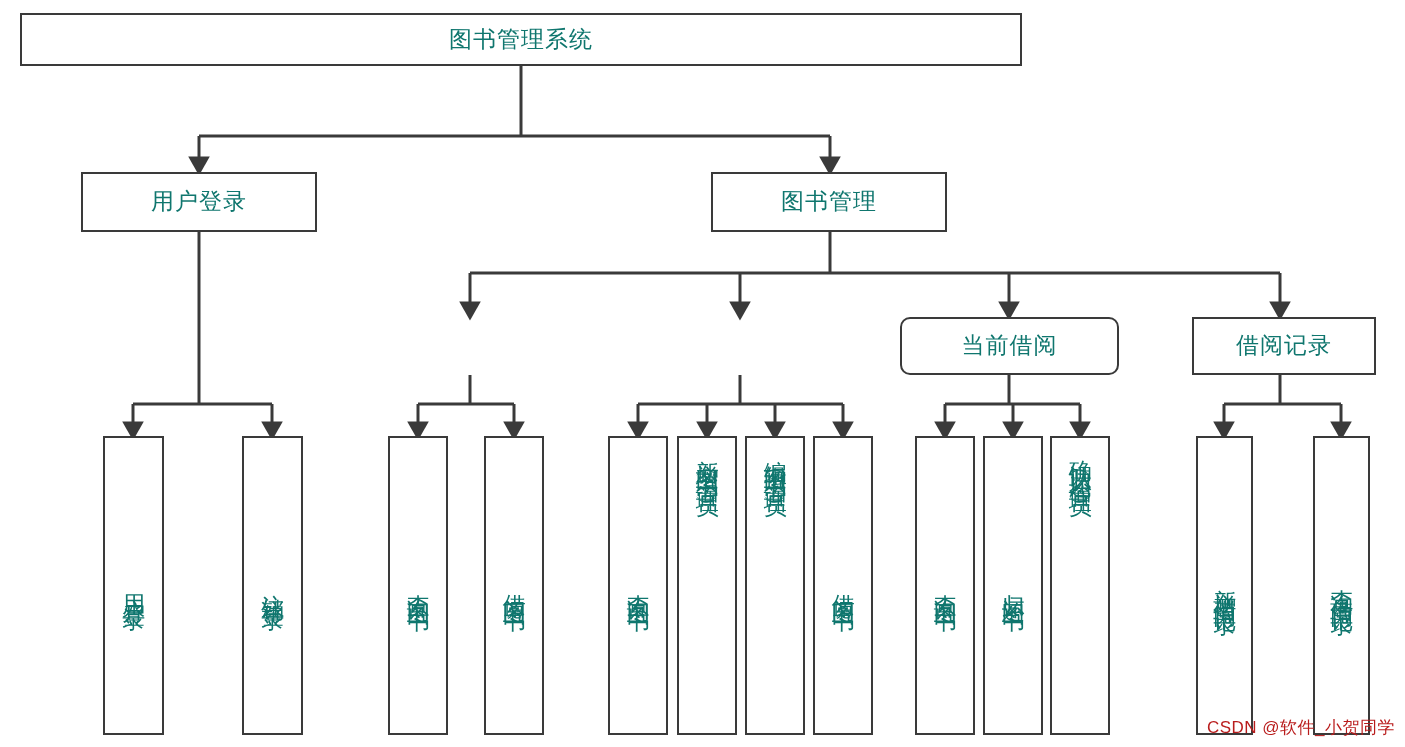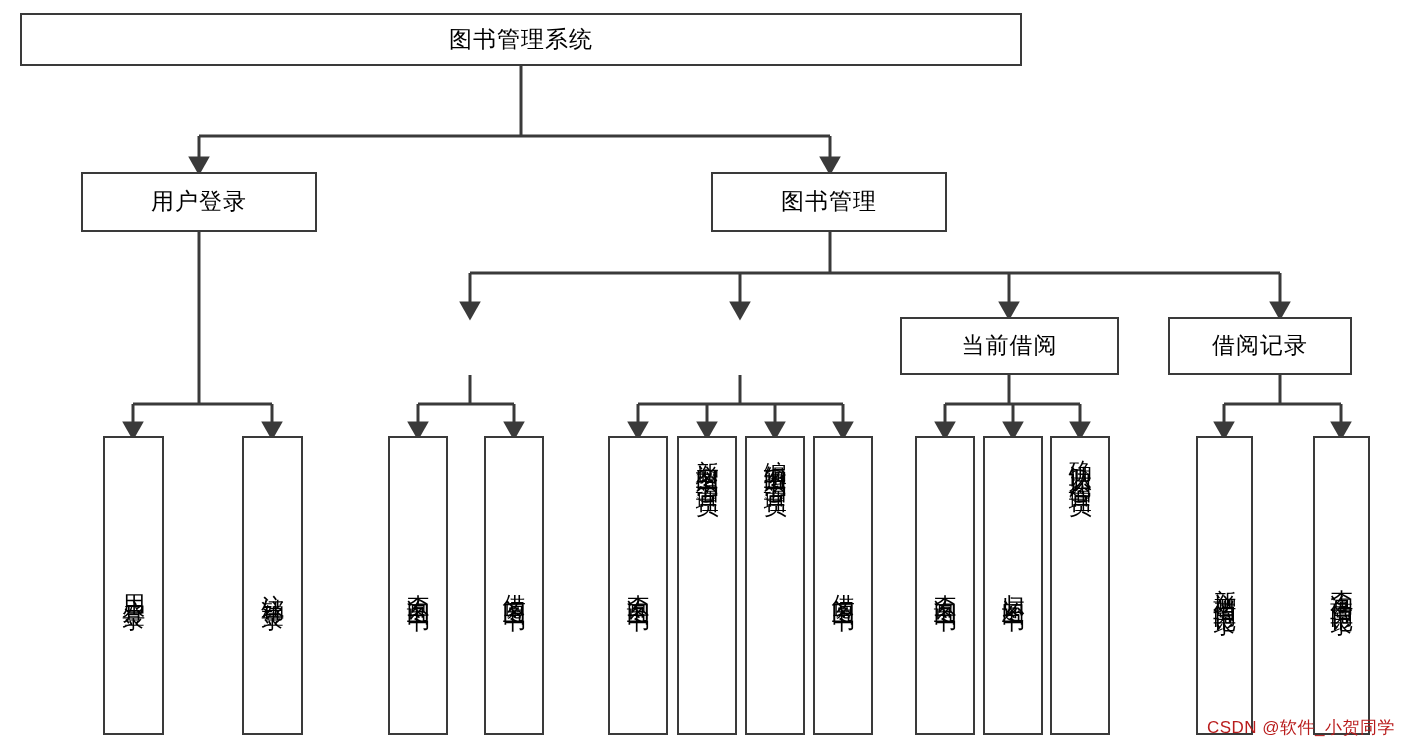--- a/index.html
+++ b/index.html
@@ -27,21 +27,21 @@
     height: 747px;
   }
   .node {
     position: absolute;
     box-sizing: border-box;
     background: #ffffff;
     border: 2px solid #3a3a3a;
     display: flex;
     align-items: center;
     justify-content: center;
-    color: #000000;
+    color: #0f766e;
   }
   .node-h {
     font-size: 23px;
     letter-spacing: 1px;
     line-height: 1.1;
     white-space: nowrap;
   }
   .node-v {
     writing-mode: vertical-rl;
     text-orientation: upright;
@@ -133,22 +133,22 @@
       <path d="M1224,404 L1224,428" marker-end="url(#arrowhead)"></path>
       <path d="M1341,404 L1341,428" marker-end="url(#arrowhead)"></path>
     </g>
   </svg>
 
   <div class="node node-h" style="left: 20px; top: 13px; width: 1002px; height: 53px;">图书管理系统</div>
 
   <div class="node node-h" style="left: 81px; top: 172px; width: 236px; height: 60px;">用户登录</div>
   <div class="node node-h" style="left: 711px; top: 172px; width: 236px; height: 60px;">图书管理</div>
 
-  <div class="node node-h" style="left: 900px; top: 317px; width: 219px; height: 58px;">当前借阅</div>
-  <div class="node node-h" style="left: 1168px; top: 317px; width: 184px; height: 58px;">借阅记录</div>
+  <div class="node node-h" style="left: 900px; top: 317px; width: 219px; height: 58px; border-radius: 10px;">当前借阅</div>
+  <div class="node node-h" style="left: 1192px; top: 317px; width: 184px; height: 58px;">借阅记录</div>
 
   <div class="node node-v" style="left: 103px; top: 436px; width: 61px; height: 299px;">用户登录</div>
   <div class="node node-v" style="left: 242px; top: 436px; width: 61px; height: 299px;">注销登录</div>
   <div class="node node-v" style="left: 388px; top: 436px; width: 60px; height: 299px;">查询图书</div>
   <div class="node node-v" style="left: 484px; top: 436px; width: 60px; height: 299px;">借阅图书</div>
   <div class="node node-v" style="left: 608px; top: 436px; width: 60px; height: 299px;">查询图书</div>
   <div class="node node-v top-align" style="left: 677px; top: 436px; width: 60px; height: 299px;">新增图书（管理员）</div>
   <div class="node node-v top-align" style="left: 745px; top: 436px; width: 60px; height: 299px;">编辑图书（管理员）</div>
   <div class="node node-v" style="left: 813px; top: 436px; width: 60px; height: 299px;">借阅图书</div>
   <div class="node node-v" style="left: 915px; top: 436px; width: 60px; height: 299px;">查询图书</div>

